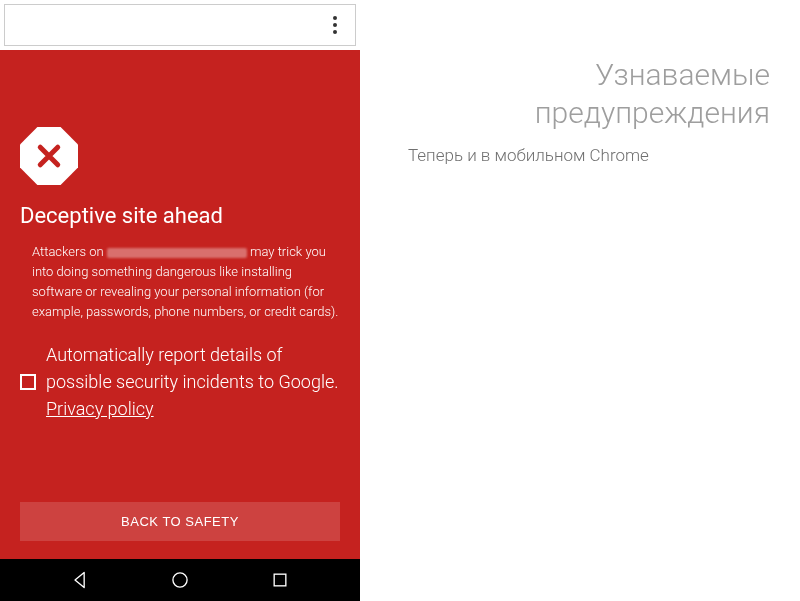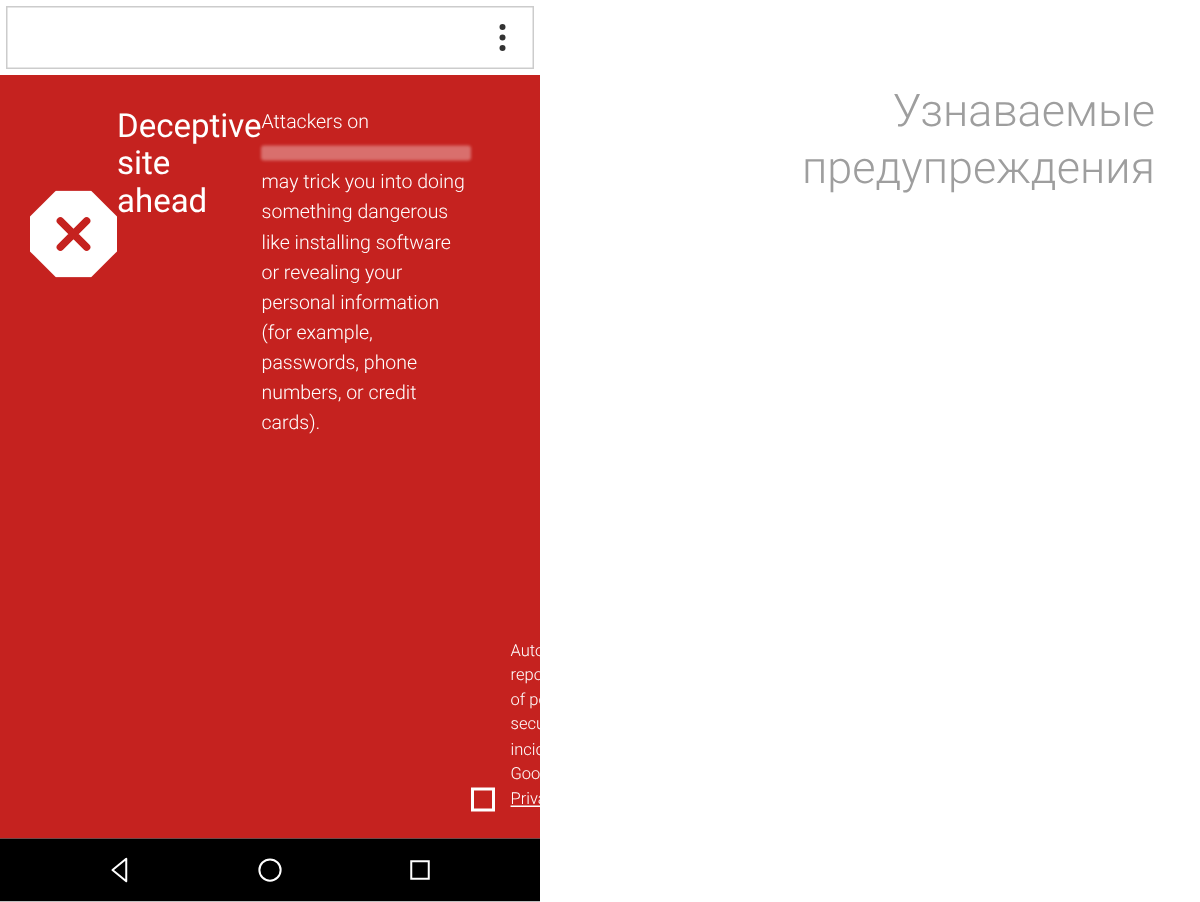--- a/index.html
+++ b/index.html
@@ -56,21 +56,21 @@
       height: 4px;
       background: #333;
       border-radius: 50%;
     }
     .warning-page {
       flex: 1;
       background: #c5221f;
       padding: 22px 20px 18px 20px;
       color: #fff;
       display: flex;
-      flex-direction: row;
+      flex-direction: column;
     }
     .octagon-container {
       width: 58px;
       height: 58px;
       margin-top: 55px;
       margin-bottom: 18px;
       position: relative;
     }
     .octagon {
       width: 58px;
@@ -87,35 +87,37 @@
     }
     .warning-title {
       font-size: 22px;
       font-weight: 400;
       margin-bottom: 14px;
     }
     .warning-body {
       font-size: 13px;
       line-height: 1.55;
       font-weight: 300;
+      margin-left: 12px;
     }
     .blurred {
       display: inline-block;
       width: 140px;
       height: 10px;
       background: rgba(255,255,255,0.35);
       border-radius: 2px;
       vertical-align: middle;
       filter: blur(1px);
     }
     .checkbox-row {
       display: flex;
-      align-items: flex-end;
+      align-items: center;
       gap: 10px;
-      font-size: 11px;
+      margin-top: 18px;
+      font-size: 18px;
       line-height: 1.5;
       font-weight: 300;
     }
     .checkbox-box {
       width: 16px;
       height: 16px;
       border: 2px solid #fff;
       flex-shrink: 0;
       margin-top: 1px;
       cursor: pointer;
@@ -130,21 +132,20 @@
     .back-button {
       background: rgba(255,255,255,0.15);
       color: #fff;
       border: none;
       width: 100%;
       padding: 12px 0;
       font-size: 13px;
       font-weight: 500;
       letter-spacing: 0.5px;
       cursor: pointer;
-      margin-bottom: 10px;
     }
     .details-button {
       background: transparent;
       color: #fff;
       border: none;
       width: 100%;
       padding: 10px 0;
       font-size: 12.5px;
       font-weight: 500;
       letter-spacing: 0.5px;
@@ -230,13 +231,14 @@
       <circle cx="12" cy="12" r="8.5" fill="none" stroke="#fff" stroke-width="1.6"></circle>
     </svg>
     <svg class="nav-icon" viewBox="0 0 24 24">
       <rect x="5" y="5" width="14" height="14" fill="none" stroke="#fff" stroke-width="1.6"></rect>
     </svg>
   </div>
 </div>
 
 <div class="text-panel">
   <h2 class="panel-title">Узнаваемые предупреждения</h2>
+  <p class="panel-subtitle">Теперь и в мобильном Chrome</p>
 </div>
 
 </body></html>

